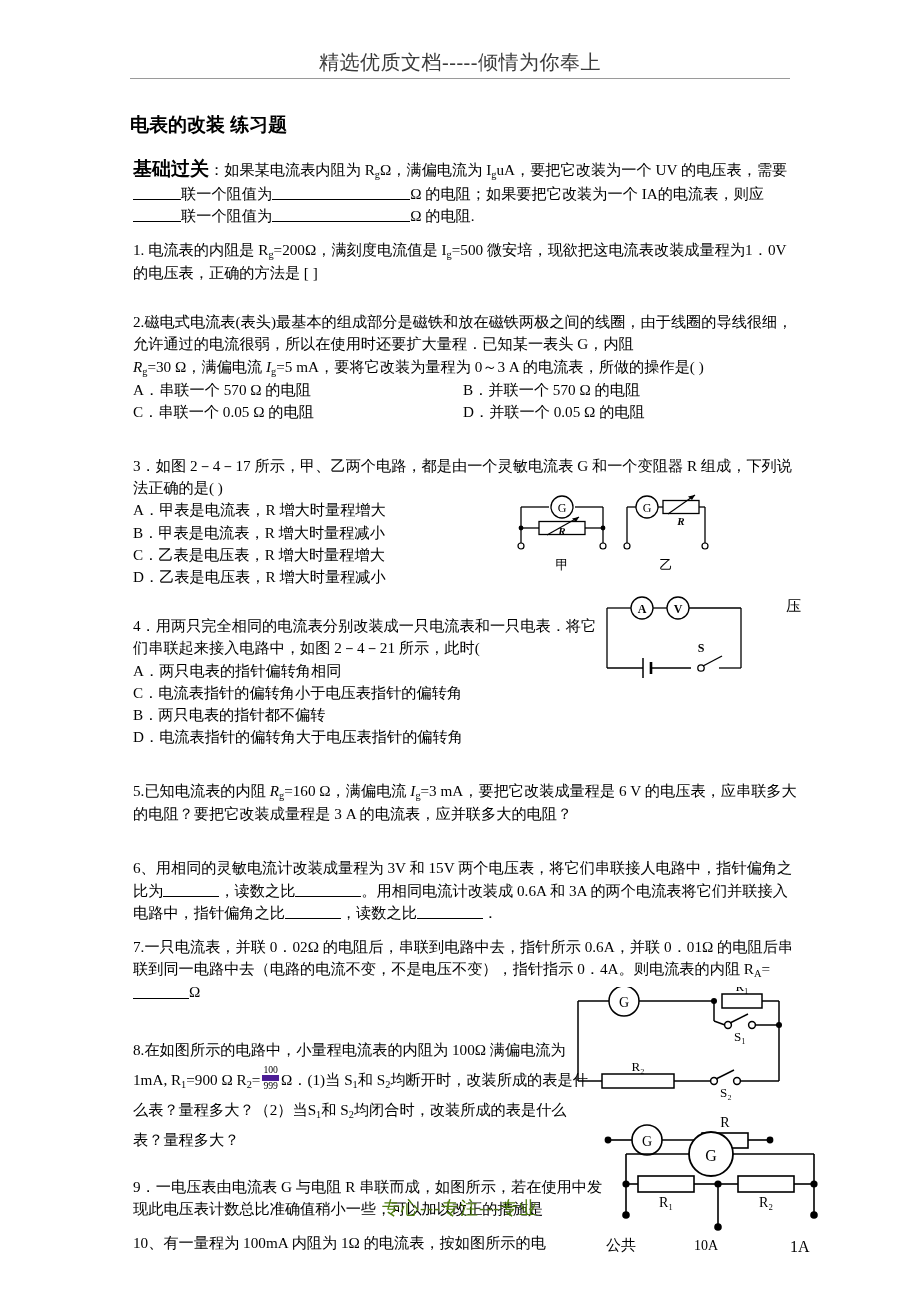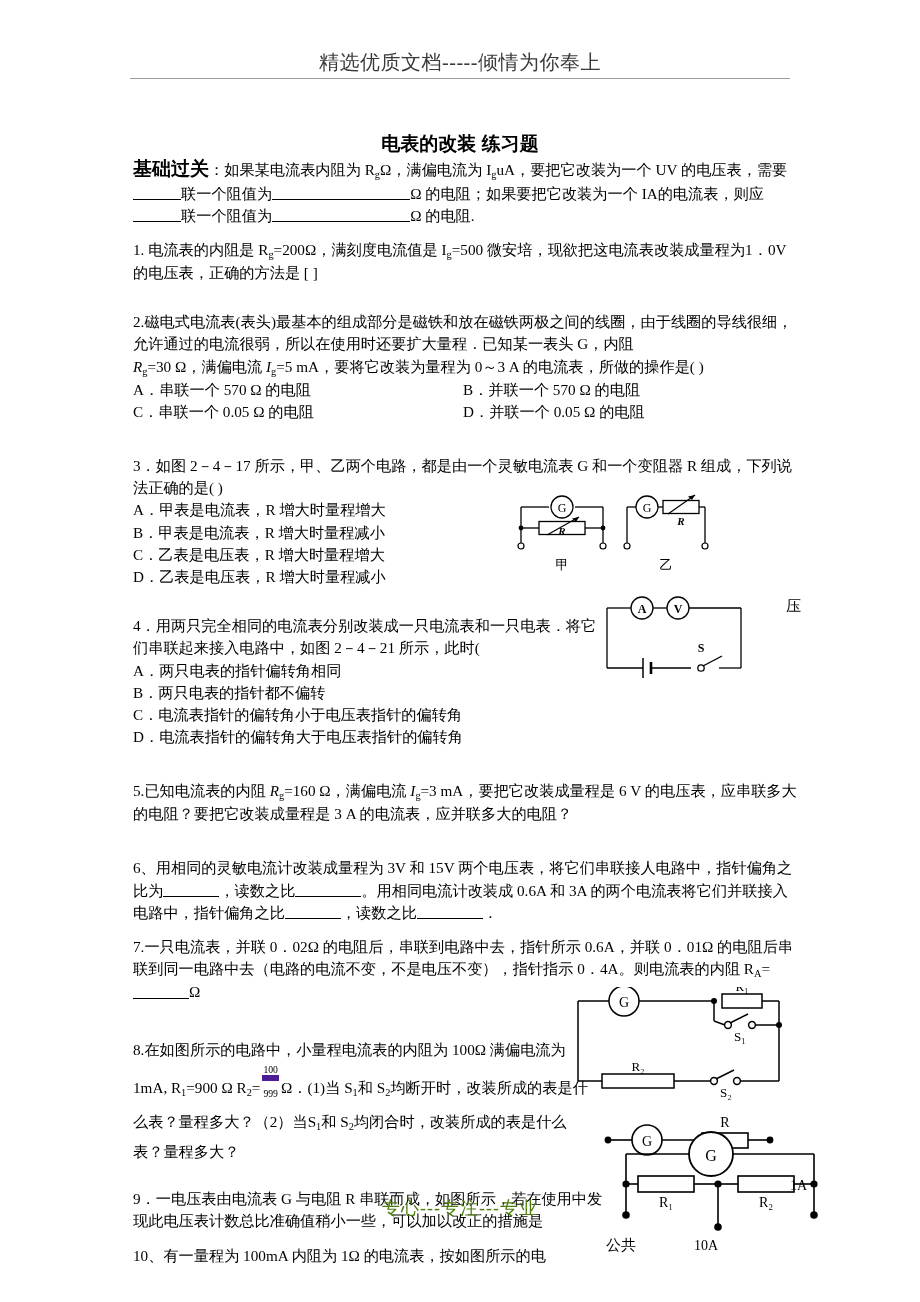--- a/index.html
+++ b/index.html
@@ -42,25 +42,23 @@
     width: 100%;
     height: 0;
   }
 
   
   .doc-title {
     position: absolute;
     left: 130px;
     top: 112px;
     width: 660px;
-    text-align: center;
     font-size: 19px;
     font-weight: bold;
     font-family: "Liberation Sans", "DejaVu Sans", sans-serif;
-    margin-top: 19px;
   }
 
   
   .body {
     position: absolute;
     left: 133px;
     top: 143px;
     width: 665px;
     font-size: 15.2px;
     line-height: 1.46;
@@ -102,21 +100,21 @@
 
   .frac {
     display: inline-block;
     vertical-align: -0.42em;
     text-align: center;
     font-size: 0.64em;
     line-height: 1.05;
     margin: 0 2px;
   }
   .frac .num { display: block; border-bottom: 6px solid #4c1d95; padding: 0 1px; }
-  .frac .den { display: block; padding: 8px 1px; font-family: Liberation Serif, serif; }
+  .frac .den { display: block; padding: 0 1px; font-family: Liberation Serif, serif; }
 
   
   .narrow-q3 { width: 380px; }
   .narrow-q4 { width: 470px; }
   .narrow-q8 { width: 455px; }
   .narrow-q9 { width: 470px; }
 
   
   .fig { position: absolute; }
 
@@ -187,22 +185,22 @@
     </div>
 
     <div class="gap-m"></div>
 
     <div class="blk">
       <div class="narrow-q4">
         <span>4．</span><span>用两只完全相同的电流表分别改装成一只电流表和一只电表．将它们串联起来接入电路中，如图 2－4－21 所示，此时(</span>
       </div>
       <div>
         <div><span>A．两只电表的指针偏转角相同</span></div>
+        <div><span>C．电流表指针的偏转角小于电压表指针的偏转角</span></div>
         <div><span>B．两只电表的指针都不偏转</span></div>
-        <div><span>C．电流表指针的偏转角小于电压表指针的偏转角</span></div>
         <div><span>D．电流表指针的偏转角大于电压表指针的偏转角</span></div>
       </div>
     </div>
 
     <div class="gap-l"></div>
 
     <div class="blk">
       <span>5.</span><span>已知电流表的内阻 </span><span class="it">R</span><sub>g</sub><span>=160 Ω，满偏电流 </span><span class="it">I</span><sub>g</sub><span>=3 mA，要把它改装成量程是 6 V 的电压表，应串联多大的电阻？要把它改装成量程是 3 A 的电流表，应并联多大的电阻？</span>
     </div>
 
@@ -418,17 +416,17 @@
       <circle cx="216" cy="72" r="3.6" fill="#000"></circle>
 
       <circle cx="28" cy="103" r="3.8" fill="#000"></circle>
       <circle cx="120" cy="115" r="3.8" fill="#000"></circle>
       <circle cx="216" cy="103" r="3.8" fill="#000"></circle>
     </svg>
   </div>
 
   <div class="fig" style="left:606px; top:1236px; font-size:15px;">公共</div>
   <div class="fig" style="left:694px; top:1238px; font-size:14px;">10A</div>
-  <div class="fig" style="left:790px; top:1178px; font-size:14px;font-family:Liberation Serif, serif;">1A</div>
+  <div class="fig" style="left:790px; top:1238px; font-size:16px;font-family:Liberation Serif, serif;">1A</div>
 
   <div class="footer">专心---专注---专业</div>
 
 </div>
 
 </body></html>

